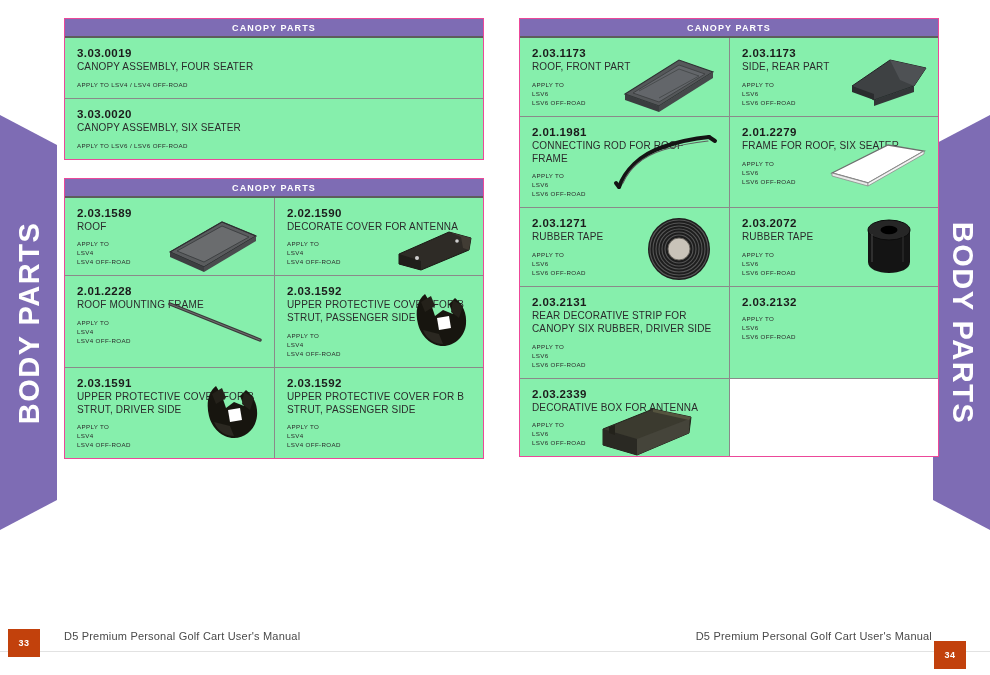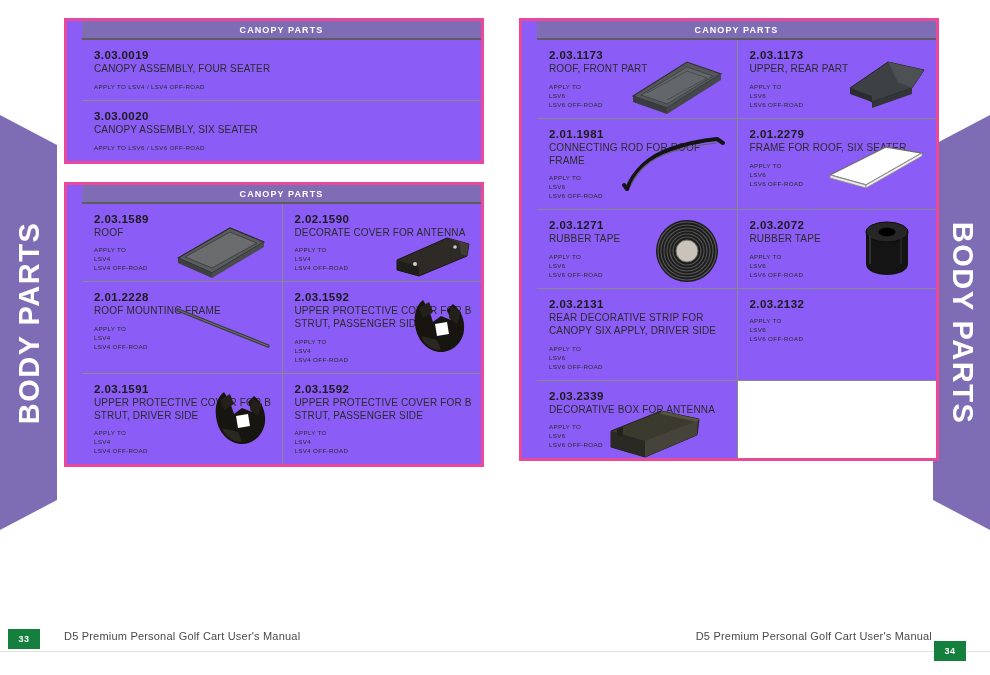--- a/index.html
+++ b/index.html
@@ -42,24 +42,23 @@
   .sheet {
     position: absolute;
     top: 0;
     width: 420px;
   }
   .sheet.left  { left: 64px; }
   .sheet.right { left: 519px; }
 
   
   .parts-table {
-    border: 3px solid #ec4899;
-    background: #8b5cf6;
+    border: 1px solid #ec4899;
+    background: #86efac;
     margin-top: 18px;
-    padding-left: 15px;
   }
   .table-header {
     background: #7e6cb4;
     border-bottom: 2px solid #5d5d5d;
     color: #ffffff;
     text-align: center;
     font-size: 9px;
     font-weight: bold;
     letter-spacing: 1.1px;
     padding: 4px 0 3px;
@@ -119,22 +118,22 @@
   }
   .footer-rule {
     position: absolute;
     left: 0; right: 0; top: 22px;
     height: 1px;
     background: #e2e2e2;
   }
   .page-num {
     position: absolute;
     top: 0;
-    width: 32px; height: 20px;
-    background: #15803d;
+    width: 32px; height: 28px;
+    background: #c2410c;
     color: #ffffff;
     font-size: 9px;
     font-weight: bold;
     display: flex; align-items: center; justify-content: center;
     letter-spacing: 0.5px;
   }
   .page-num.left  { left: 8px; }
   .page-num.right { right: 24px; margin-top: 12px; }
   .footer-text {
     position: absolute;
@@ -323,21 +322,21 @@
       <path d="M20 41 L66 13 L92 22 L46 50 Z" fill="#63666a" stroke="#3a3c3e" stroke-width=".8"></path>
       <path d="M26 39 L66 17 L86 24 L46 46" fill="none" stroke="#45484a" stroke-width=".9"></path>
       <path d="M12 42 L12 48 L46 60 L46 54 Z" fill="#3a3d3f"></path>
       <path d="M46 54 L46 60 L100 26 L100 20 Z" fill="#46494b"></path>
     </g>
                 </svg>
               </div>
             </div>
             <div class="cell">
               <div class="part-code">2.03.1173</div>
-              <div class="part-name">UPPER, REAR PART</div>
+              <div class="part-name">SIDE, REAR PART</div>
               <div class="part-apply">
                 <span class="apply-line">APPLY TO</span>
                 <span class="apply-line">LSV6</span>
                 <span class="apply-line">LSV6 OFF-ROAD</span>
               </div>
               <div class="part-art" style="width: 90px; height: 56px; right: 4px; top: 14px;">
     <svg viewBox="0 0 90 56">
                   <g>
       <path d="M8 34 L46 8 L82 16 L70 34 L30 48 Z" fill="#3e4143" stroke="#222426" stroke-width="1"></path>
       <path d="M46 8 L82 16 L70 34 L56 28 Z" fill="#4e5154"></path>
@@ -431,21 +430,21 @@
       <path d="M14 20 L14 48" stroke="#3a3a3a" stroke-width="2" fill="none" opacity=".7"></path>
       <path d="M45 22 L45 48" stroke="#2a2a2a" stroke-width="2" fill="none" opacity=".7"></path>
     </g>
                 </svg>
               </div>
             </div>
           </div>
           <div class="table-row">
             <div class="cell">
               <div class="part-code">2.03.2131</div>
-              <div class="part-name">REAR DECORATIVE STRIP FOR CANOPY SIX APPLY, DRIVER SIDE</div>
+              <div class="part-name">REAR DECORATIVE STRIP FOR CANOPY SIX RUBBER, DRIVER SIDE</div>
               <div class="part-apply">
                 <span class="apply-line">APPLY TO</span>
                 <span class="apply-line">LSV6</span>
                 <span class="apply-line">LSV6 OFF-ROAD</span>
               </div>
             </div>
             <div class="cell">
               <div class="part-code">2.03.2132</div>
               <div class="part-apply">
                 <span class="apply-line">APPLY TO</span>

